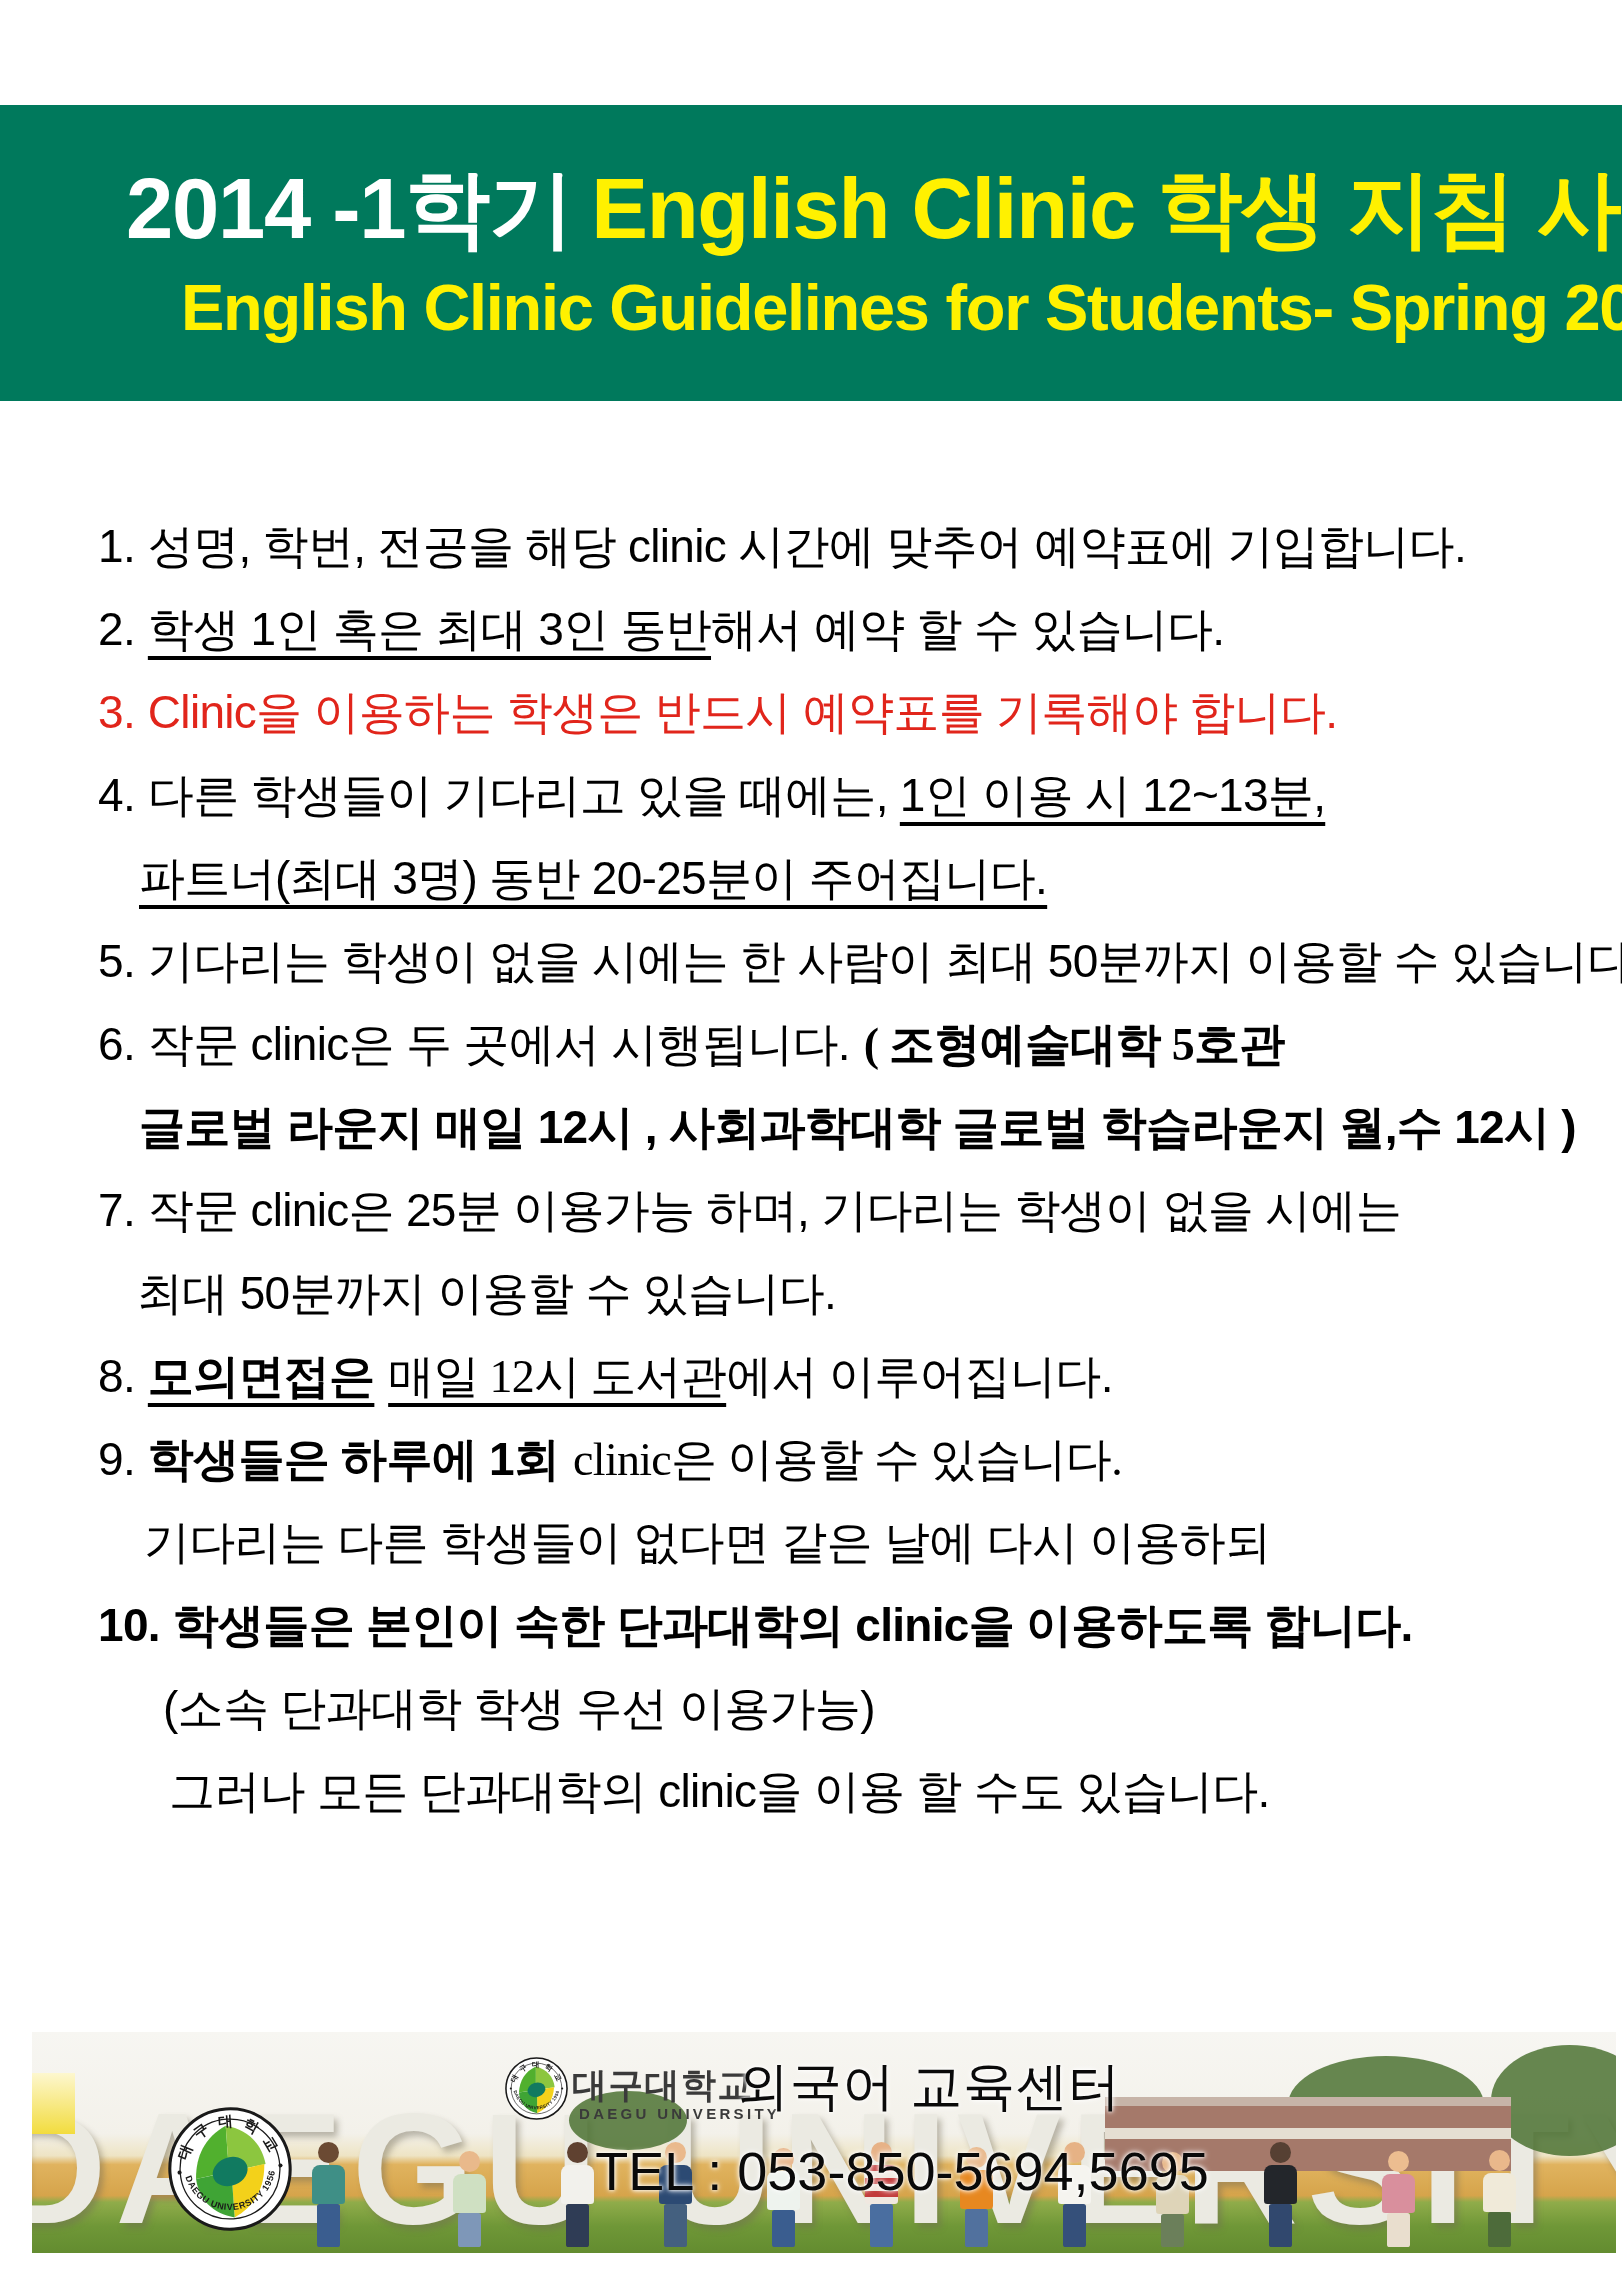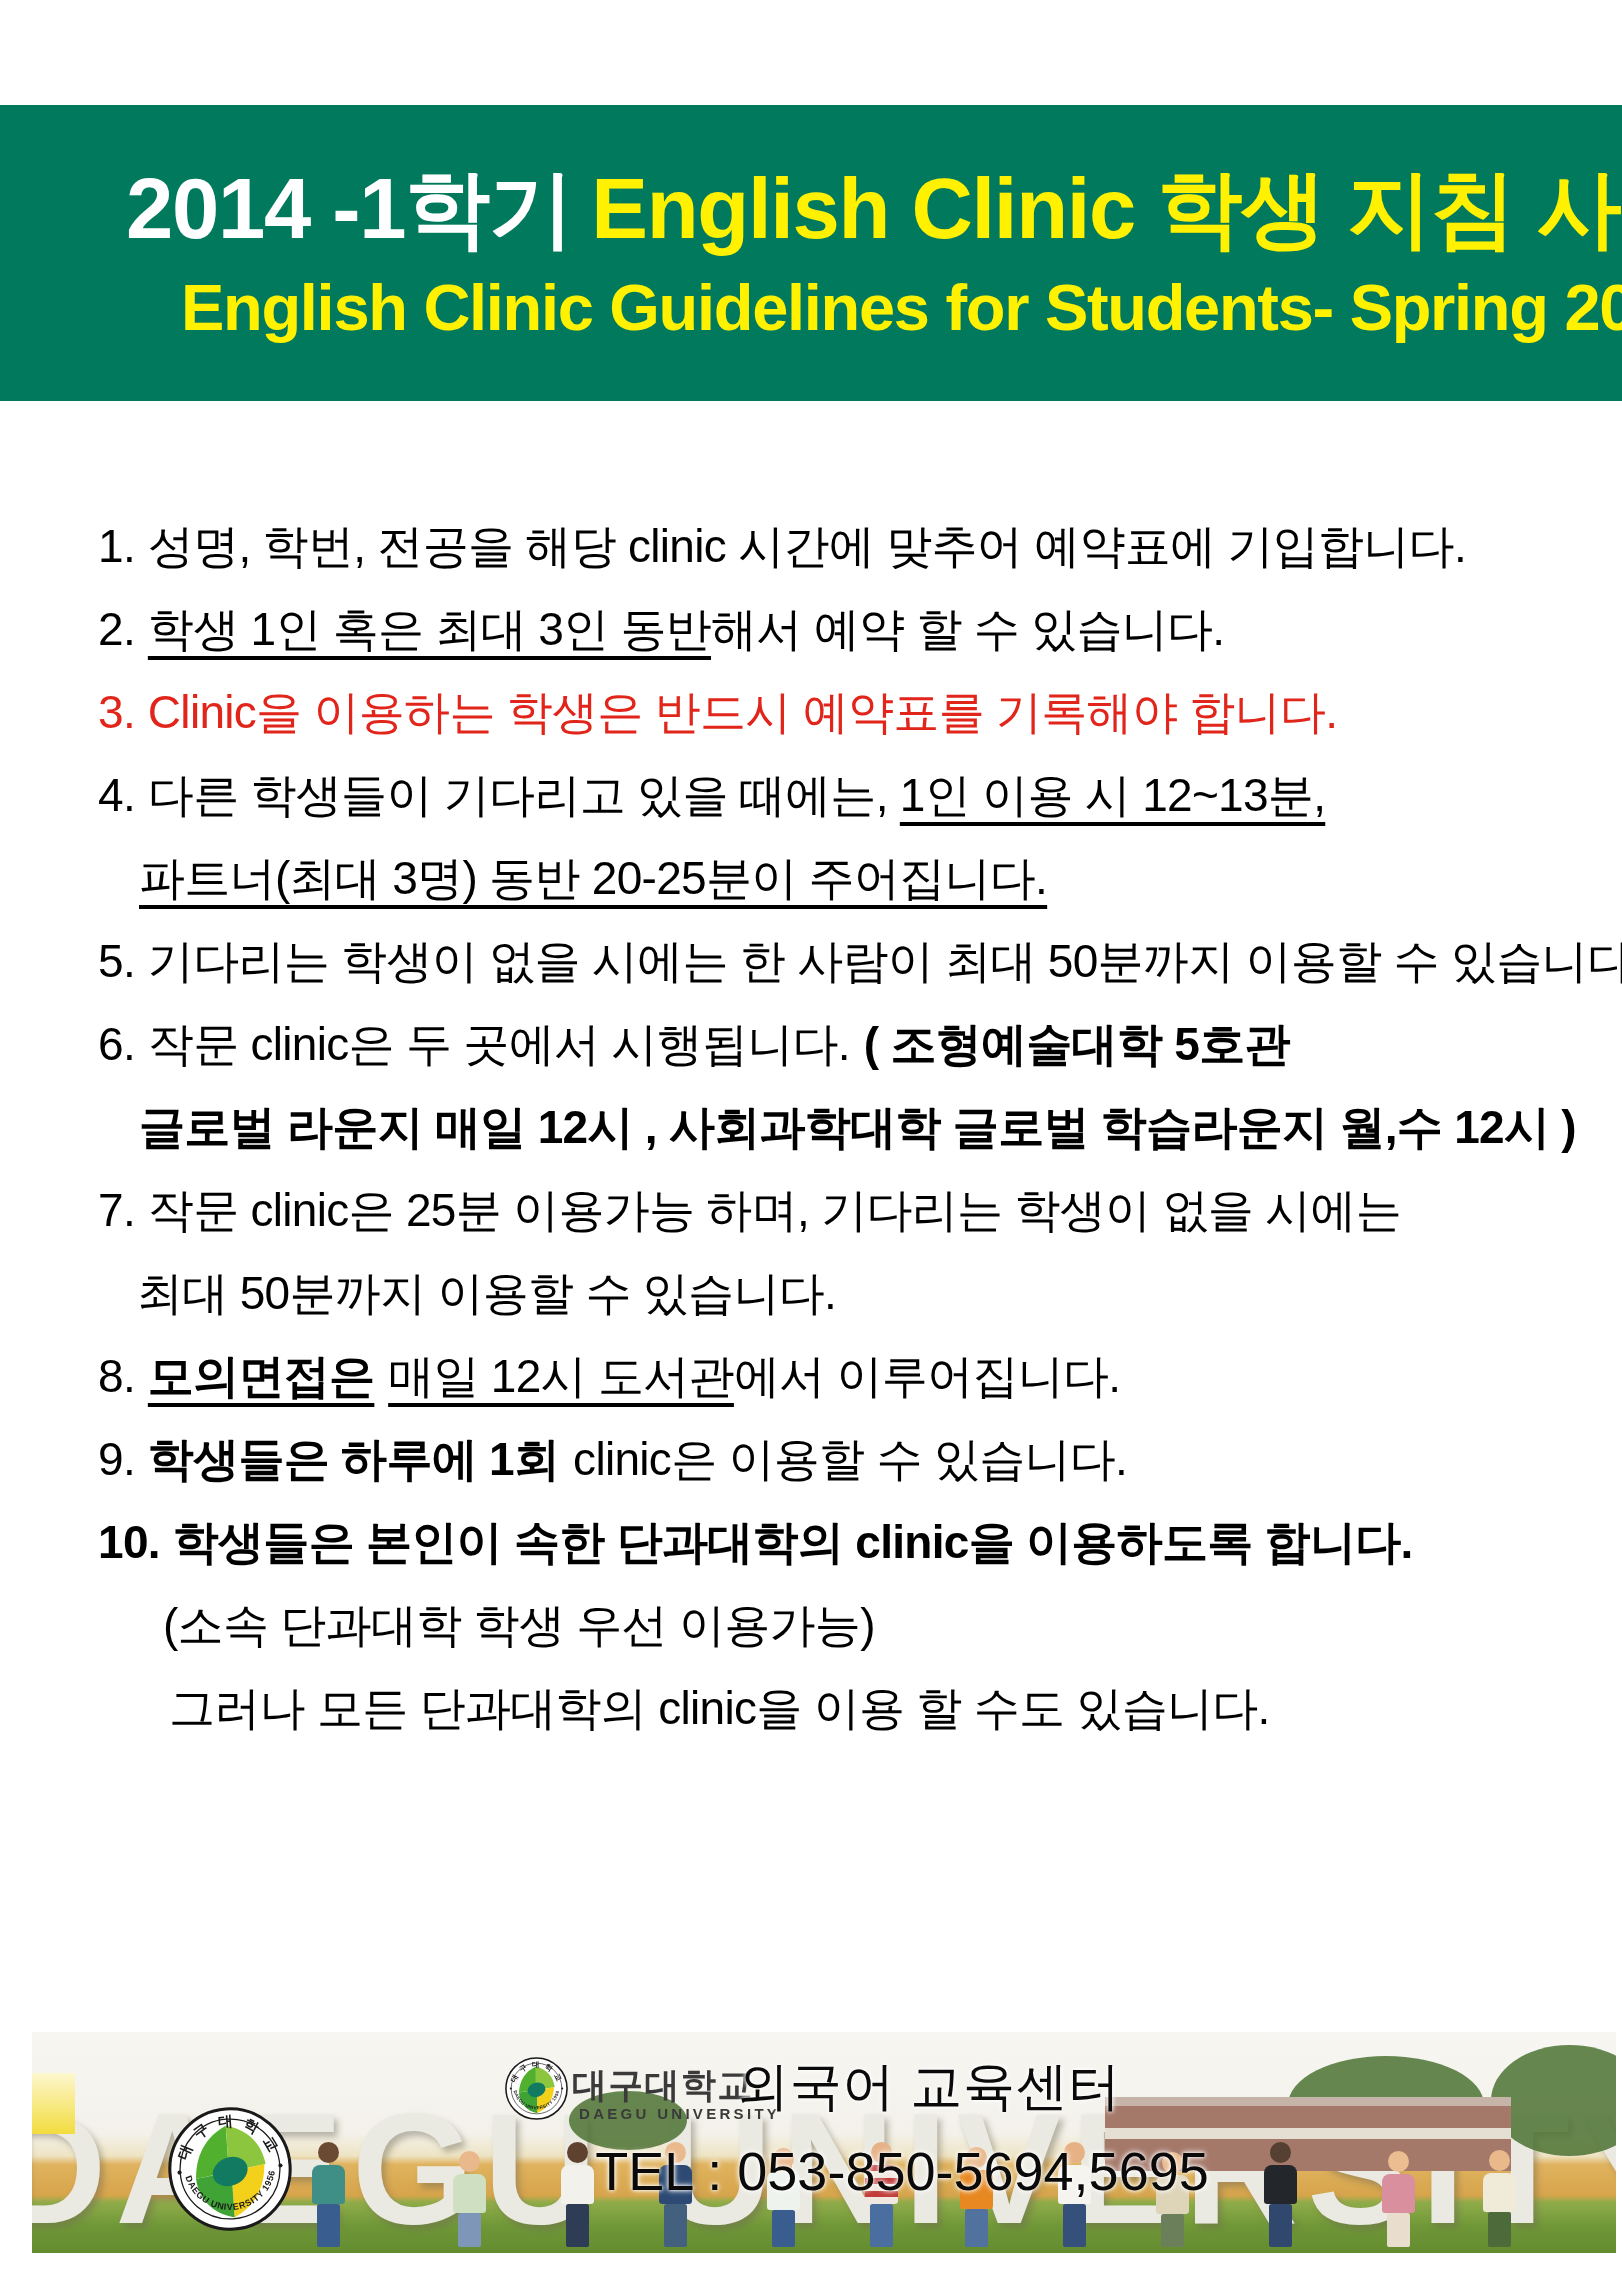--- a/index.html
+++ b/index.html
@@ -16,21 +16,21 @@
   .t2{position:absolute;left:181px;top:165px;font-size:65px;font-weight:bold;
       color:#FFF100;letter-spacing:-1.3px;white-space:nowrap;}
 
   
   .guide{position:absolute;left:98px;top:505px;width:1479px;font-size:46px;
          letter-spacing:-0.7px;line-height:83px;}
   .gl{height:83px;white-space:nowrap;}
   .num{margin-right:0.28em;}
   .b{font-weight:bold;}
   .u{text-decoration:underline;text-underline-offset:11px;text-decoration-thickness:3.9px;}
-  .gap{margin-left:0.3em;}
+  .gap{margin-left:0.3em;font-family:Liberation Serif, serif;}
   .red{color:#E1251B;}
   .in60{padding-left:39px;}
   .in62{padding-left:41px;}
   .in71{padding-left:46px;}
   .in100{padding-left:65px;}
   .in109{padding-left:71px;}
 
   
   .photo{position:absolute;left:32px;top:2032px;width:1584px;height:221px;overflow:hidden;
     background:linear-gradient(180deg,
@@ -102,20 +102,23 @@
   </div>
   <div class="gl in60">
     <span>최대 50분까지 이용할 수 있습니다.</span>
   </div>
   <div class="gl">
     <span class="num">8.</span><span class="b u">모의면접은</span><span class="u gap">매일 12시 도서관</span><span>에서 이루어집니다.</span>
   </div>
   <div class="gl">
     <span class="num">9.</span><span class="b">학생들은 하루에 1회</span><span class="gap">clinic은 이용할 수 있습니다.</span>
   </div>
+  <div class="gl in71">
+    <span>기다리는 다른 학생들이 없다면 같은 날에 다시 이용하되</span>
+  </div>
   <div class="gl">
     <span class="num b">10.</span><span class="b">학생들은 본인이 속한 단과대학의 clinic을 이용하도록 합니다.</span>
   </div>
   <div class="gl in100">
     <span>(소속 단과대학 학생 우선 이용가능)</span>
   </div>
   <div class="gl in109">
     <span>그러나 모든 단과대학의 clinic을 이용 할 수도 있습니다.</span>
   </div>
 </div>

